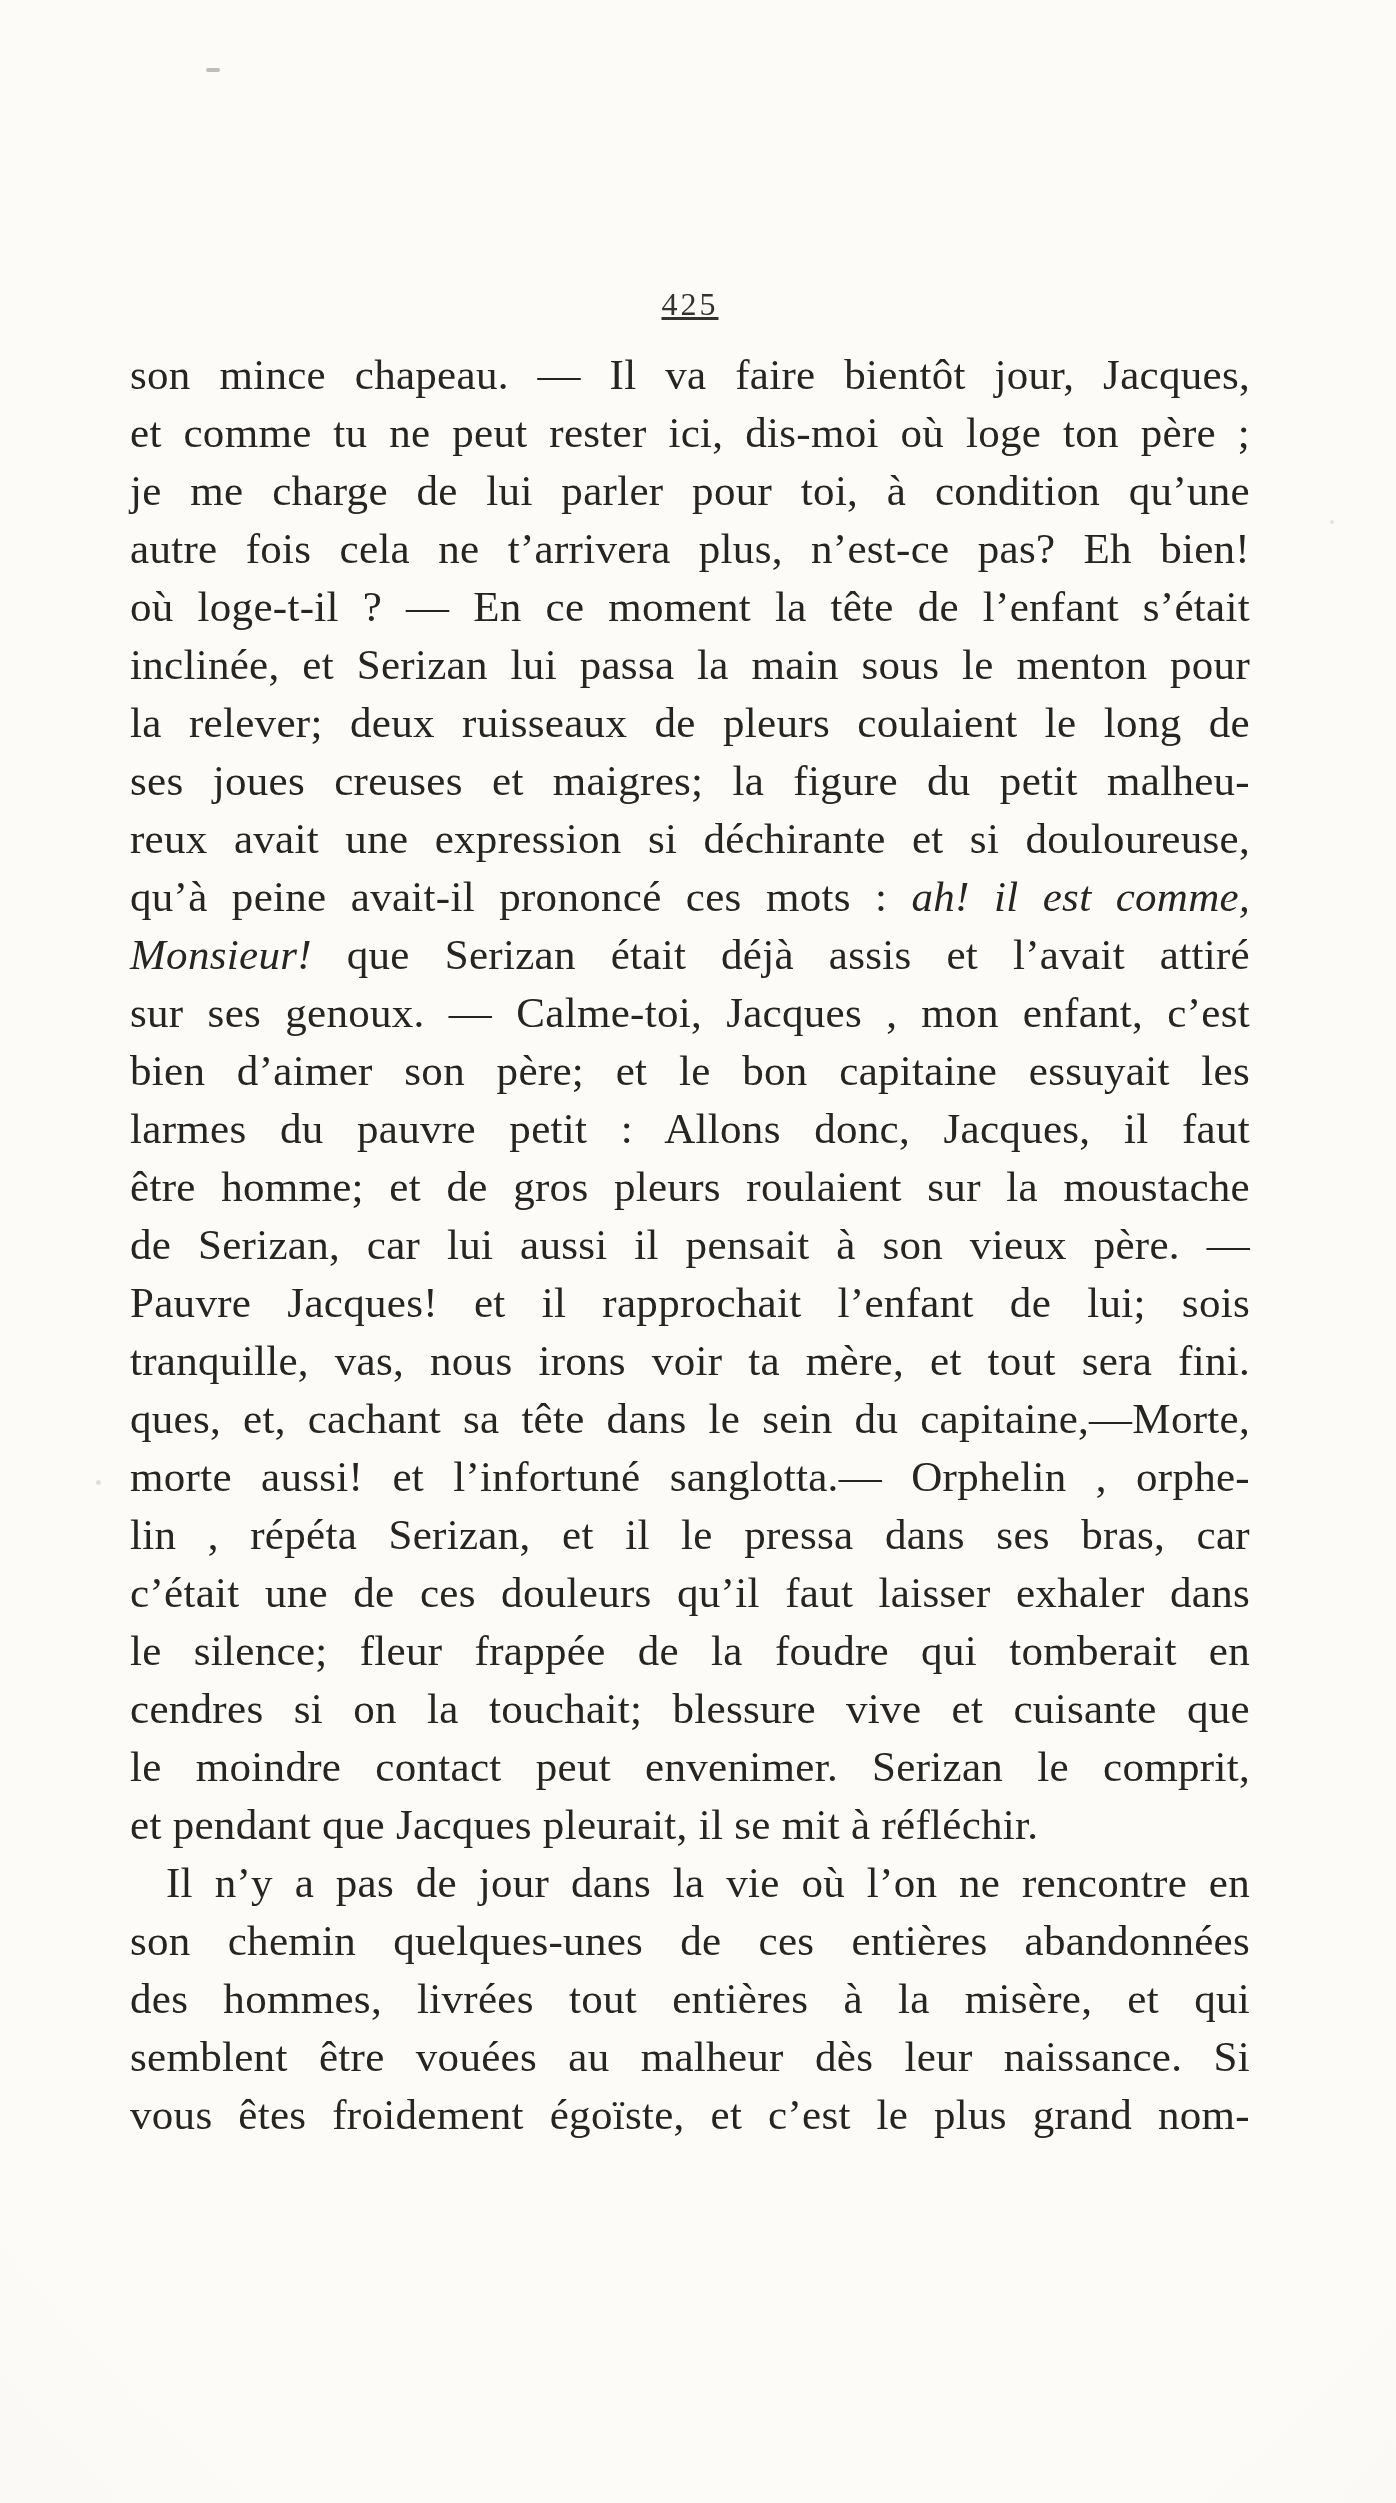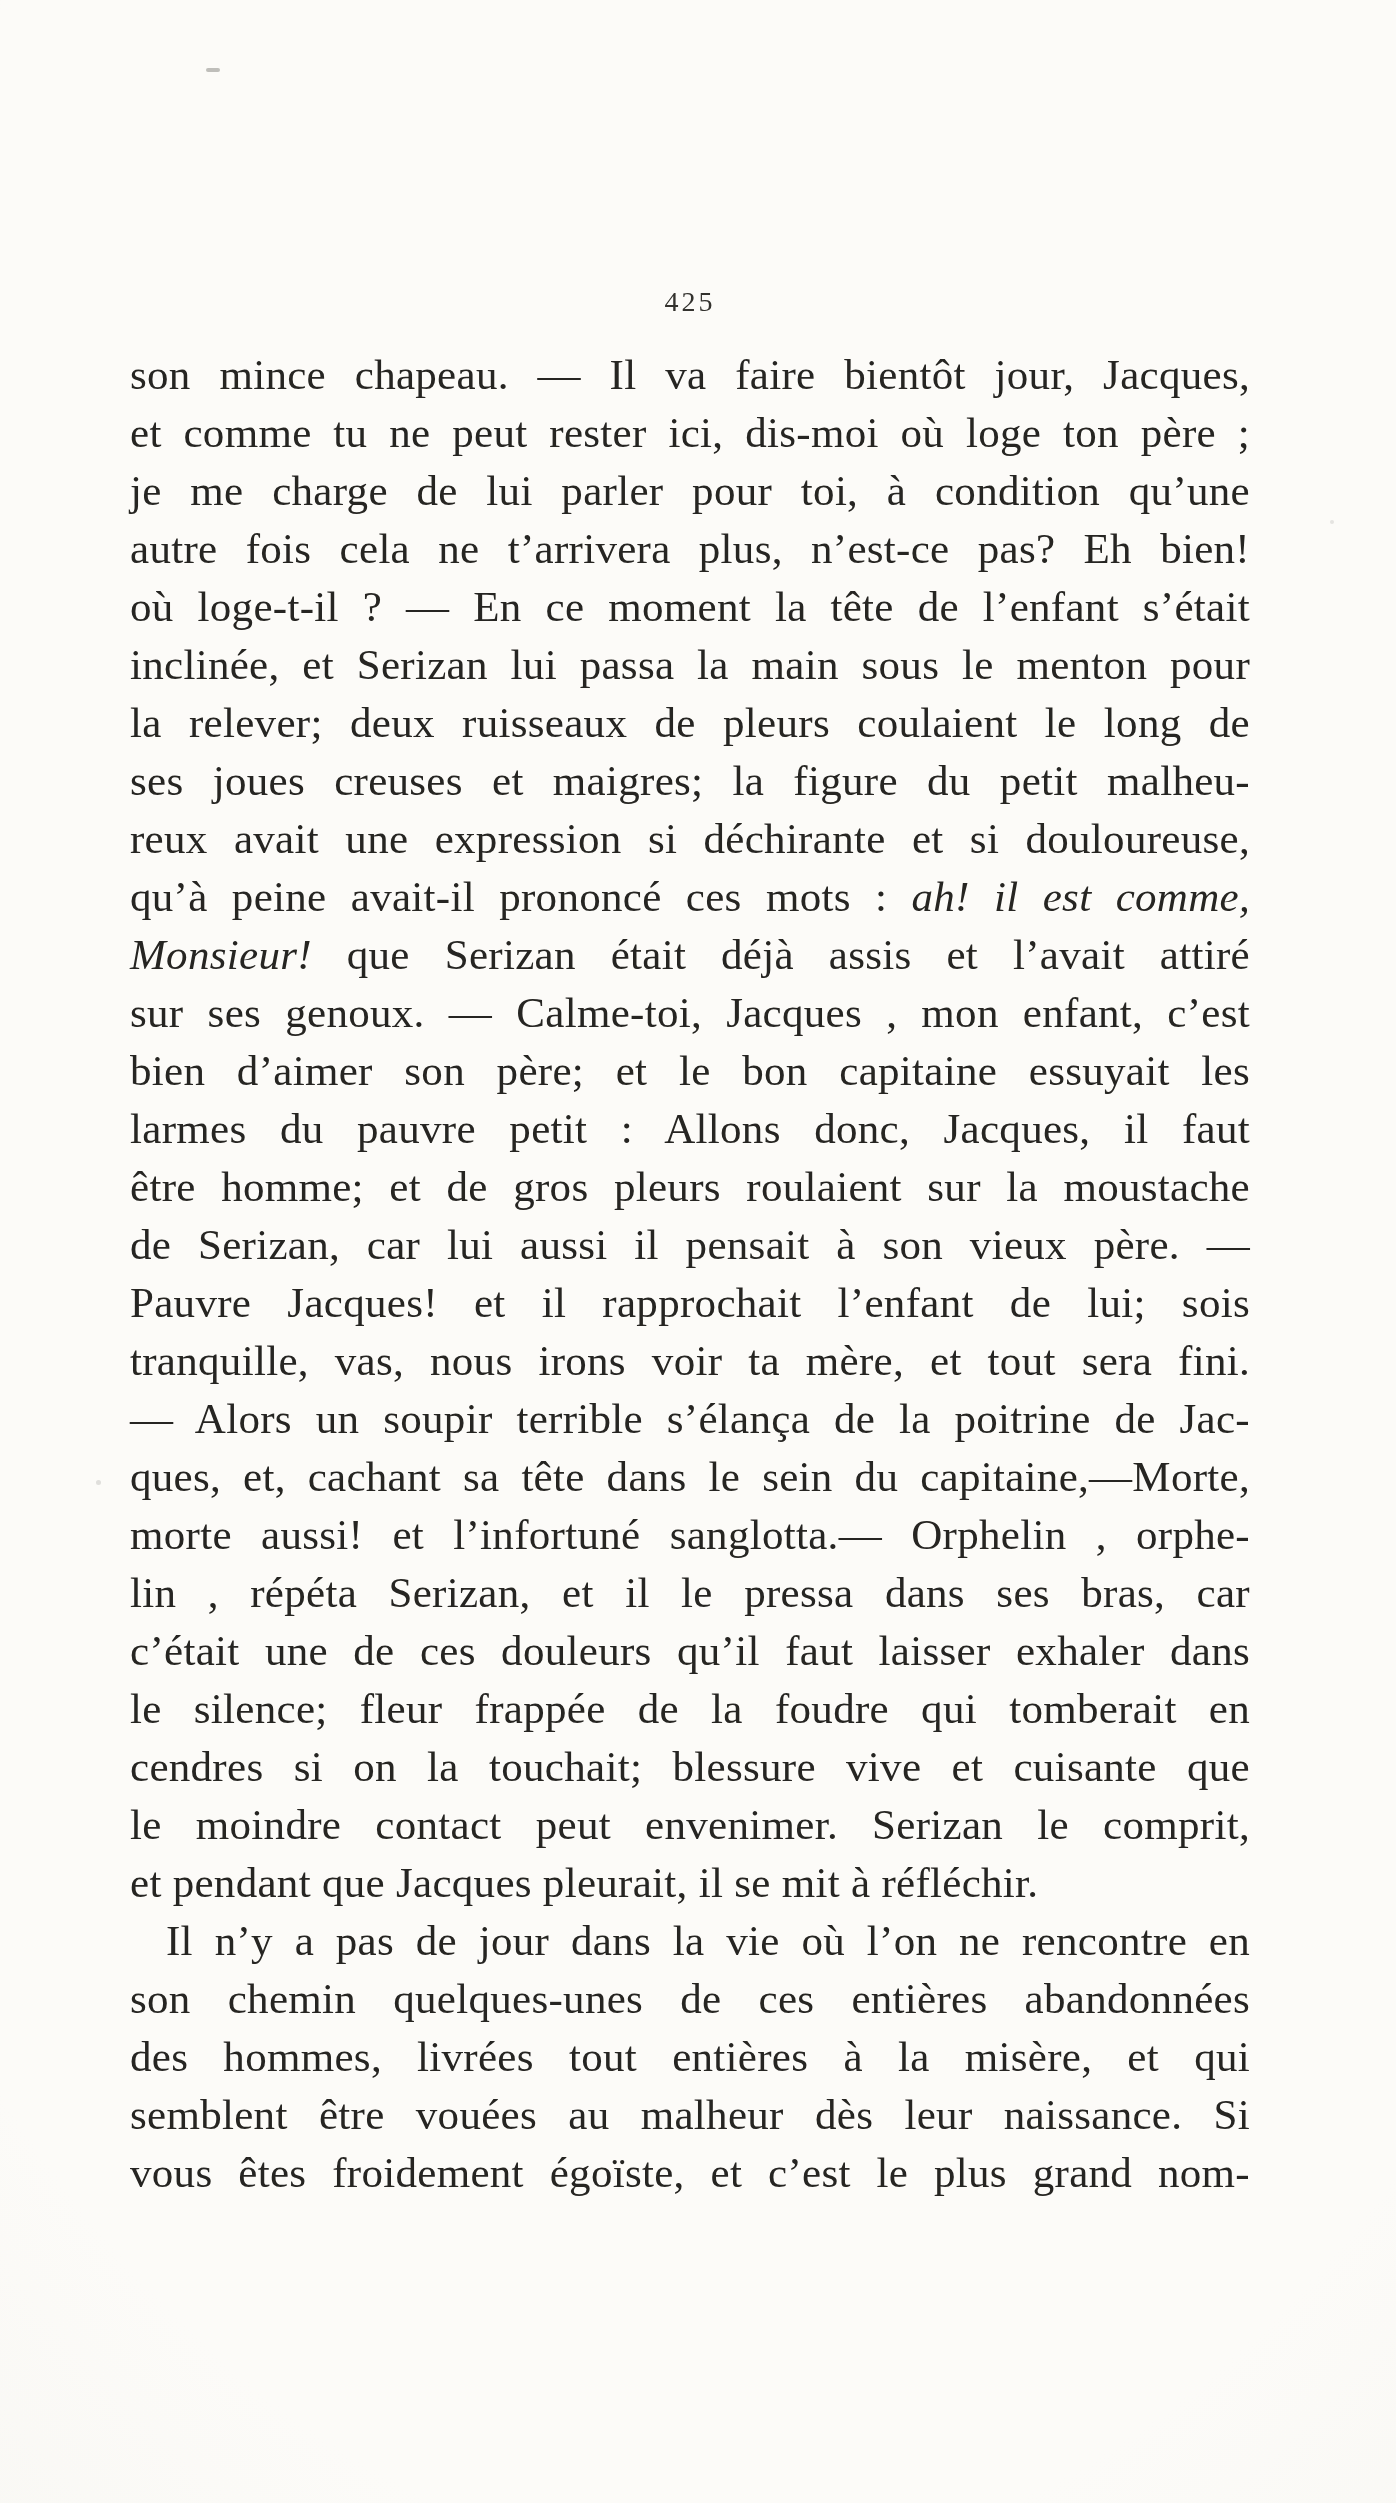--- a/index.html
+++ b/index.html
@@ -22,23 +22,24 @@
     background:
       radial-gradient(ellipse 130% 110% at 52% 42%, var(--paper) 55%, #f3f2ed 92%, #ecebe5 100%);
     color: var(--ink);
   }
   .page-number {
     position: absolute;
     top: 286px;
     left: 130px;
     width: 1120px;
     text-align: center;
-    font-size: 28px;
+    font-size: 32px;
     letter-spacing: 3px;
     color: #33322e;
+    text-decoration: underline;
   }
   .text-block {
     position: absolute;
     top: 346px;
     left: 130px;
     width: 1120px;
     font-size: 43px;
     letter-spacing: 0.3px;
     color: var(--ink);
   }
@@ -91,21 +92,20 @@
       <div class="line"><span>reux avait une expression si déchirante et si douloureuse,</span></div>
       <div class="line"><span>qu’à peine avait-il prononcé ces mots : </span><span class="italic">ah! il est comme,</span></div>
       <div class="line"><span class="italic">Monsieur!</span><span> que Serizan était déjà assis et l’avait attiré</span></div>
       <div class="line"><span>sur ses genoux. — Calme-toi, Jacques , mon enfant, c’est</span></div>
       <div class="line"><span>bien d’aimer son père; et le bon capitaine essuyait les</span></div>
       <div class="line"><span>larmes du pauvre petit : Allons donc, Jacques, il faut</span></div>
       <div class="line"><span>être homme; et de gros pleurs roulaient sur la moustache</span></div>
       <div class="line"><span>de Serizan, car lui aussi il pensait à son  vieux père. —</span></div>
       <div class="line"><span>Pauvre Jacques! et il rapprochait l’enfant de lui; sois</span></div>
       <div class="line"><span>tranquille, vas, nous irons voir ta mère, et tout sera fini.</span></div>
-      <div class="line"><span>— Alors un soupir terrible s’élança de la poitrine de Jac-</span></div>
       <div class="line"><span>ques, et, cachant sa tête dans le sein du capitaine,—Morte,</span></div>
       <div class="line"><span>morte aussi! et l’infortuné sanglotta.— Orphelin , orphe-</span></div>
       <div class="line"><span>lin , répéta Serizan, et il le pressa dans ses bras, car</span></div>
       <div class="line"><span>c’était une de ces douleurs qu’il faut laisser exhaler dans</span></div>
       <div class="line"><span>le silence; fleur frappée de la foudre qui tomberait en</span></div>
       <div class="line"><span>cendres si on la touchait; blessure vive et cuisante que</span></div>
       <div class="line"><span>le moindre contact peut envenimer. Serizan le comprit,</span></div>
       <div class="line no-justify"><span>et pendant que Jacques pleurait, il se mit à réfléchir.</span></div>
       <div class="line indent"><span>Il n’y a pas de jour dans la vie où l’on ne rencontre en</span></div>
       <div class="line"><span>son chemin quelques-unes de ces entières abandonnées</span></div>

